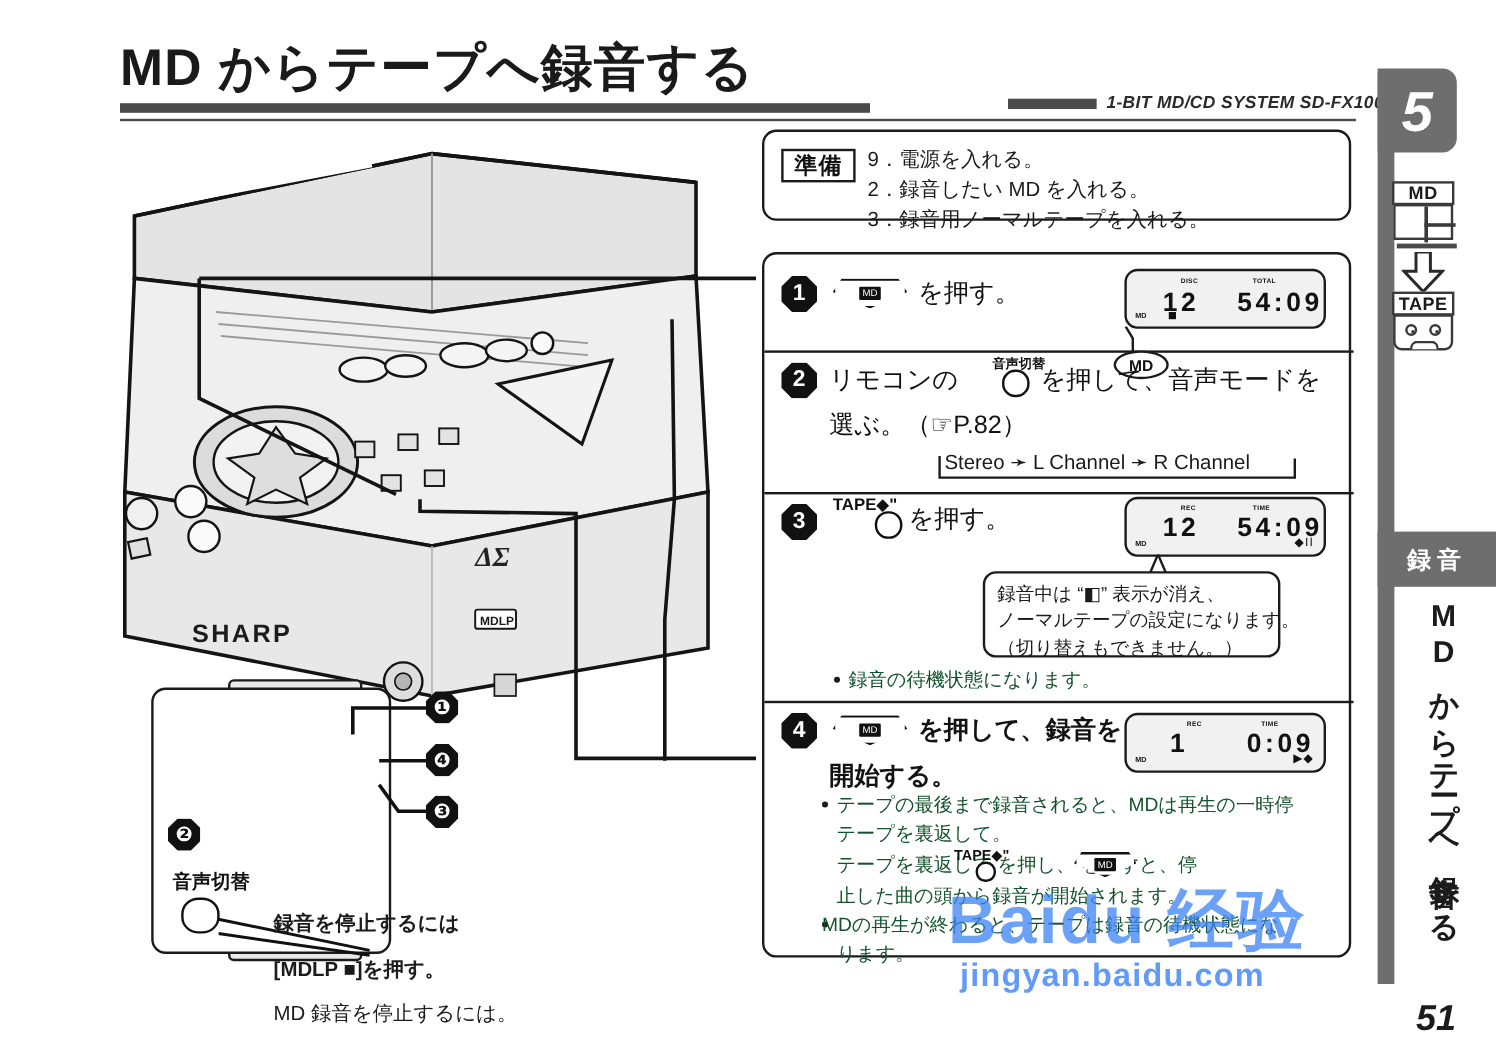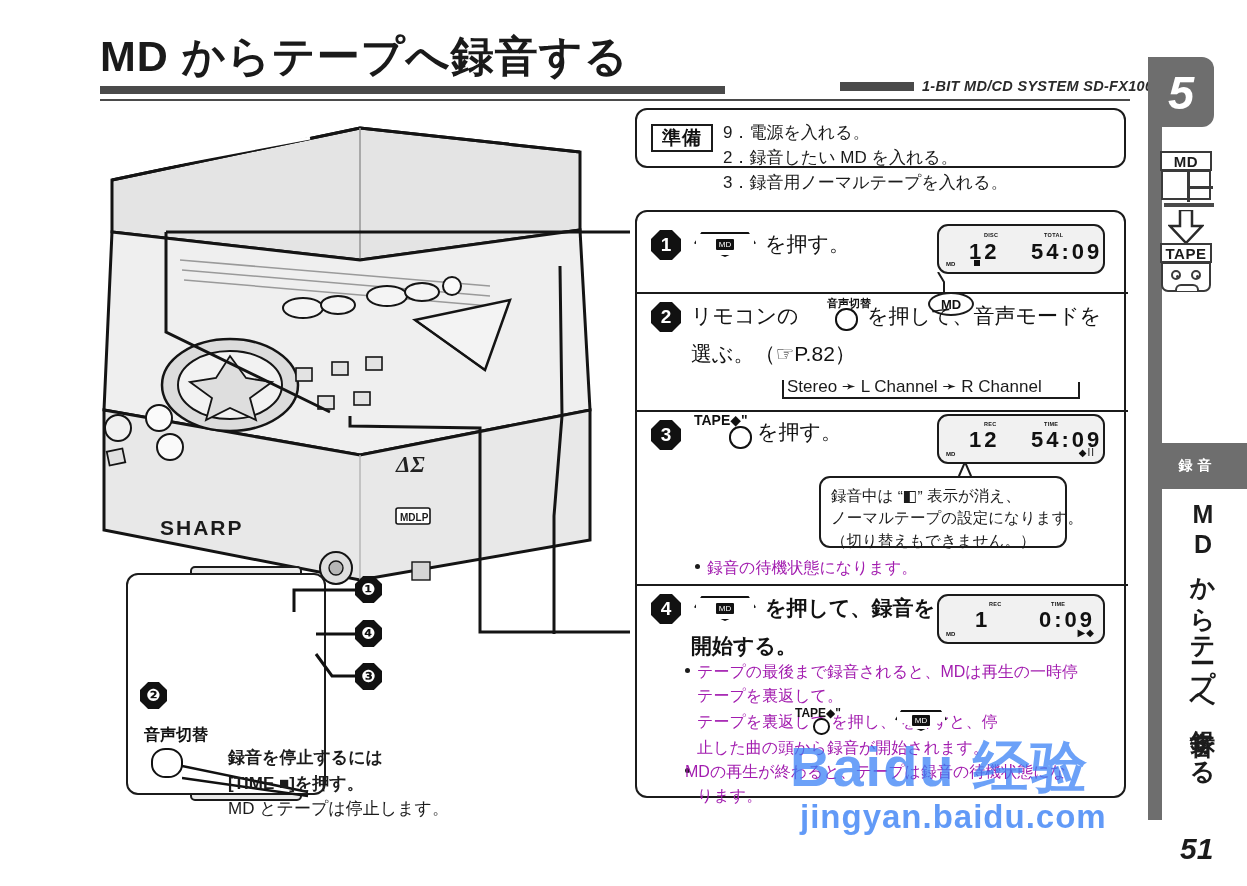--- a/index.html
+++ b/index.html
@@ -96,36 +96,36 @@
   .arrow-down{
     position:absolute; left:1170px; top:210px; width:0; height:0;
   }
   .arrow-down svg{ position:absolute; left:-2px; top:0; }
 
   .section-tab{
     position:absolute; left:1148px; top:443px; width:99px; height:46px;
     background:#6e6e6e; display:flex; align-items:center; justify-content:center;
   }
   .section-tab span{
-    color:#fff; font-size:14px; font-weight:bold; letter-spacing:5px;
+    color:#fff; font-size:20px; font-weight:bold; letter-spacing:5px;
   }
   .vertical-title{
     position:absolute; left:1176px; top:500px; width:40px;
     writing-mode: vertical-rl; text-orientation: upright;
     font-size: 25px; font-weight: bold; color:#1b1b1b;
     letter-spacing: 1.5px; line-height: 1.05; white-space: nowrap;
   }
   .page-number{
     position:absolute; left:1180px; top:832px;
     font-size:30px; font-weight:bold; font-style:italic; color:#1b1b1b;
   }
 
   
   .prep-box{
-    position:absolute; left:635px; top:108px; width:491px; height:60px;
+    position:absolute; left:635px; top:108px; width:491px; height:76px;
     border:2.2px solid #1b1b1b; border-radius:12px; background:#fff;
   }
   .prep-label{
     position:absolute; left:14px; top:14px; width:62px; height:28px;
     border:2.2px solid #1b1b1b; background:#fff;
     display:flex; align-items:center; justify-content:center;
     font-size:19px; font-weight:bold; color:#121212; letter-spacing:1px;
   }
   .prep-list{ position:absolute; left:86px; top:10px; }
   .prep-list div{ font-size:17px; line-height:1.48; color:#1b1b1b; white-space:nowrap; }
@@ -165,21 +165,21 @@
   .bubble{
     position:absolute; border:2.2px solid #1b1b1b; border-radius:11px; background:#fff;
   }
   .bubble-text{ font-size:15.5px; line-height:1.45; color:#1b1b1b; padding:7px 10px; white-space:nowrap; }
   .md-oval{
     position:absolute; width:46px; height:24px; border:2px solid #1b1b1b;
     border-radius:50%; background:#fff; display:flex; align-items:center; justify-content:center;
     font-size:13px; font-weight:bold; color:#111;
   }
 
-  .bullet-line{ position:absolute; font-size:16px; color:#a21caf; white-space:nowrap; line-height:1.5; }
+  .bullet-line{ position:absolute; font-size:16px; color:#14532d; white-space:nowrap; line-height:1.5; }
   .bullet-dot{ position:absolute; width:5px; height:5px; border-radius:50%; background:#1b1b1b; }
 
   .cycle-text{
     position:absolute; font-size:17px; color:#1b1b1b; white-space:nowrap; font-weight:500;
   }
 
   
   .btn-fan{
     position:absolute; width:62px; height:25px;
     border:2px solid #111; background:#fff;
@@ -189,21 +189,21 @@
   }
   .btn-fan .glyph{ font-size:8px; color:#111; background:#111; color:#fff; padding:1px 3px; border-radius:1px; }
   .btn-circle{
     position:absolute; width:23px; height:23px; border:2.5px solid #111; background:#fff;
     border-radius:48%;
   }
   .lbl-above{ position:absolute; font-size:11px; font-weight:bold; color:#111; white-space:nowrap; }
 
   
   .stop-note{ position:absolute; left:228px; top:745px; }
-  .stop-note div{ font-size:17px; line-height:1.5; color:#1b1b1b; white-space:nowrap; }
+  .stop-note div{ font-size:17px; line-height:1.5; color:#1b1b1b; white-space:nowrap;margin-top:12px; }
   .stop-note .hd{ font-weight:bold; }
 
   
   .remote-inset{
     position:absolute; left:126px; top:573px; width:200px; height:222px;
     border:2.5px solid #1b1b1b; border-radius:12px; background:#fff;
   }
   .remote-body{
     position:absolute; left:190px; top:566px; width:112px; height:235px;
     background:#e9e9e9; border:2px solid #1b1b1b; border-radius:5px;
@@ -227,21 +227,21 @@
     border:2.5px solid #111; border-radius:45%; background:#fff;
   }
 
   
   .stereo-wrap{ position:absolute; left:60px; top:110px; width:570px; height:540px; }
   .wm{
     position:absolute; color:#3b82f6; font-weight:bold; pointer-events:none;
     font-family:"Liberation Sans", sans-serif;
   }
   .wm1{ left:790px; top:730px; font-size:56px; letter-spacing:2px; opacity:.75; }
-  .wm2{ left:800px; top:798px; font-size:33px; letter-spacing:1px; opacity:.8; }
+  .wm2{ left:800px; top:798px; font-size:27px; letter-spacing:1px; opacity:.8; }
 </style>
 </head>
 <body>
 
 <div id="page">
 
   <div class="page-title">MD からテープへ録音する</div>
   <div class="title-rule"></div>
   <div class="model-bar"></div>
   <div class="model-text">1-BIT MD/CD SYSTEM  SD-FX100</div>
@@ -477,20 +477,20 @@
   <div class="callout-badge" style="left:355px; top:620px">❹</div>
   <div class="callout-badge" style="left:355px; top:663px">❸</div>
   <svg style="position:absolute; left:250px; top:580px" width="120" height="110">
     <path d="M108,10 L44,10 L44,32" fill="none" stroke="#111" stroke-width="3"></path>
     <path d="M108,54 L66,54" fill="none" stroke="#111" stroke-width="3"></path>
     <path d="M108,96 L82,96 L66,74" fill="none" stroke="#111" stroke-width="3"></path>
   </svg>
 
   <div class="stop-note">
     <div class="hd">録音を停止するには</div>
-    <div class="hd">[TIME ■]を押す。</div>
-    <div>MD とテープは停止します。</div>
+    <div class="hd">[MDLP ■]を押す。</div>
+    <div>MD 録音を停止するには。</div>
   </div>
 
   <div class="wm wm1">Baidu 经验</div>
   <div class="wm wm2">jingyan.baidu.com</div>
 
 </div>
 
 </body></html>

